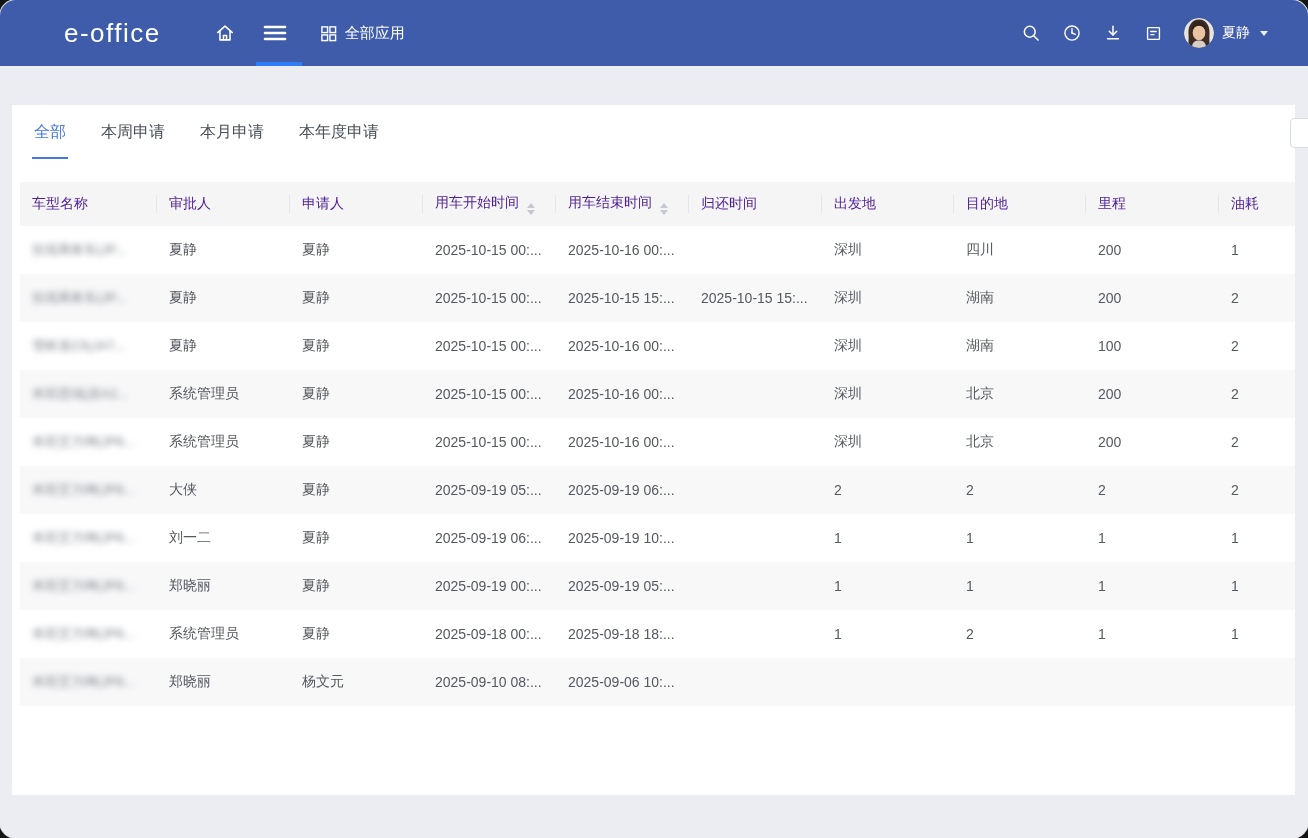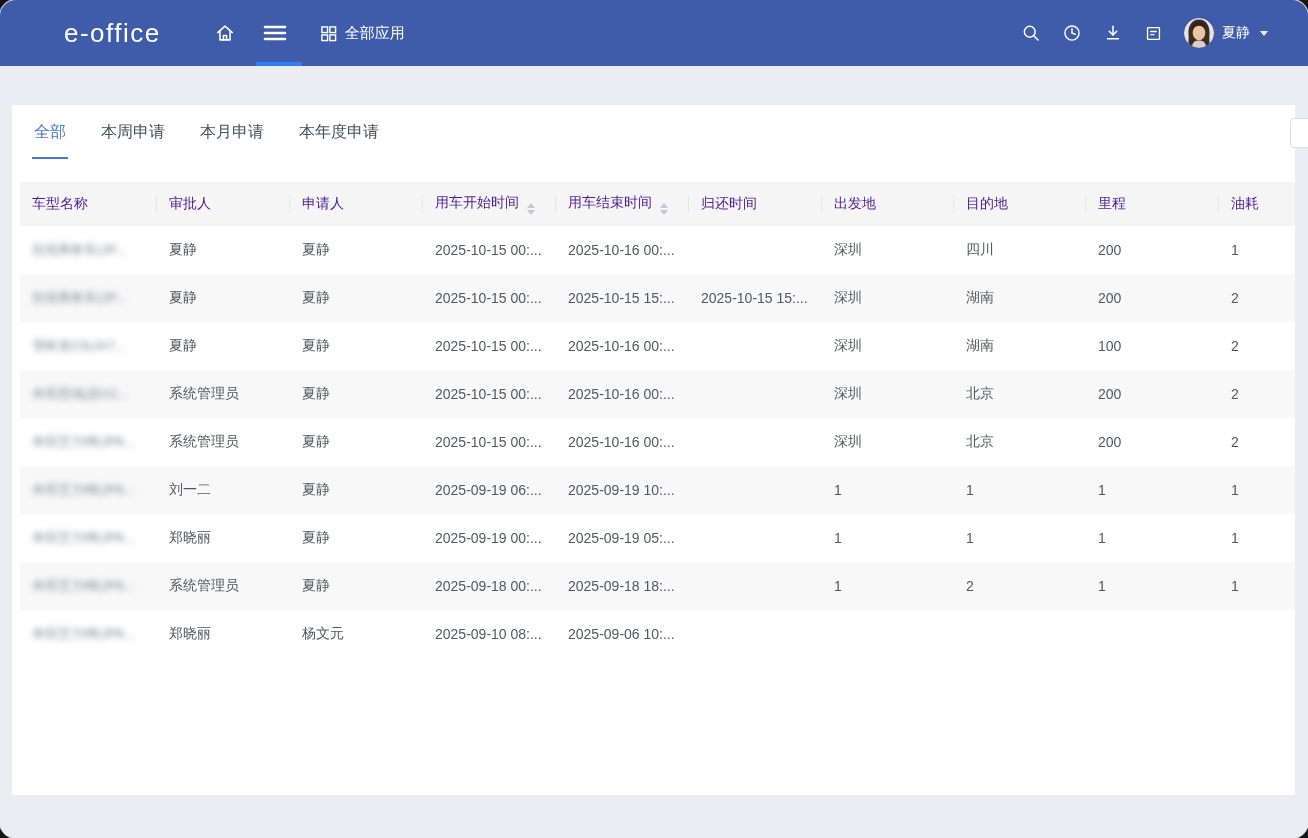--- a/index.html
+++ b/index.html
@@ -267,20 +267,32 @@
                 <td>2025-10-15 00:...</td>
                 <td>2025-10-16 00:...</td>
                 <td></td>
                 <td>深圳</td>
                 <td>北京</td>
                 <td>200</td>
                 <td>2</td>
               </tr>
               <tr>
                 <td><span class="blurred">本田艾力绅(JP6...</span></td>
+                <td>大侠</td>
+                <td>夏静</td>
+                <td>2025-09-19 05:...</td>
+                <td>2025-09-19 06:...</td>
+                <td></td>
+                <td>2</td>
+                <td>2</td>
+                <td>2</td>
+                <td>2</td>
+              </tr>
+              <tr>
+                <td><span class="blurred">本田艾力绅(JP6...</span></td>
                 <td>刘一二</td>
                 <td>夏静</td>
                 <td>2025-09-19 06:...</td>
                 <td>2025-09-19 10:...</td>
                 <td></td>
                 <td>1</td>
                 <td>1</td>
                 <td>1</td>
                 <td>1</td>
               </tr>

